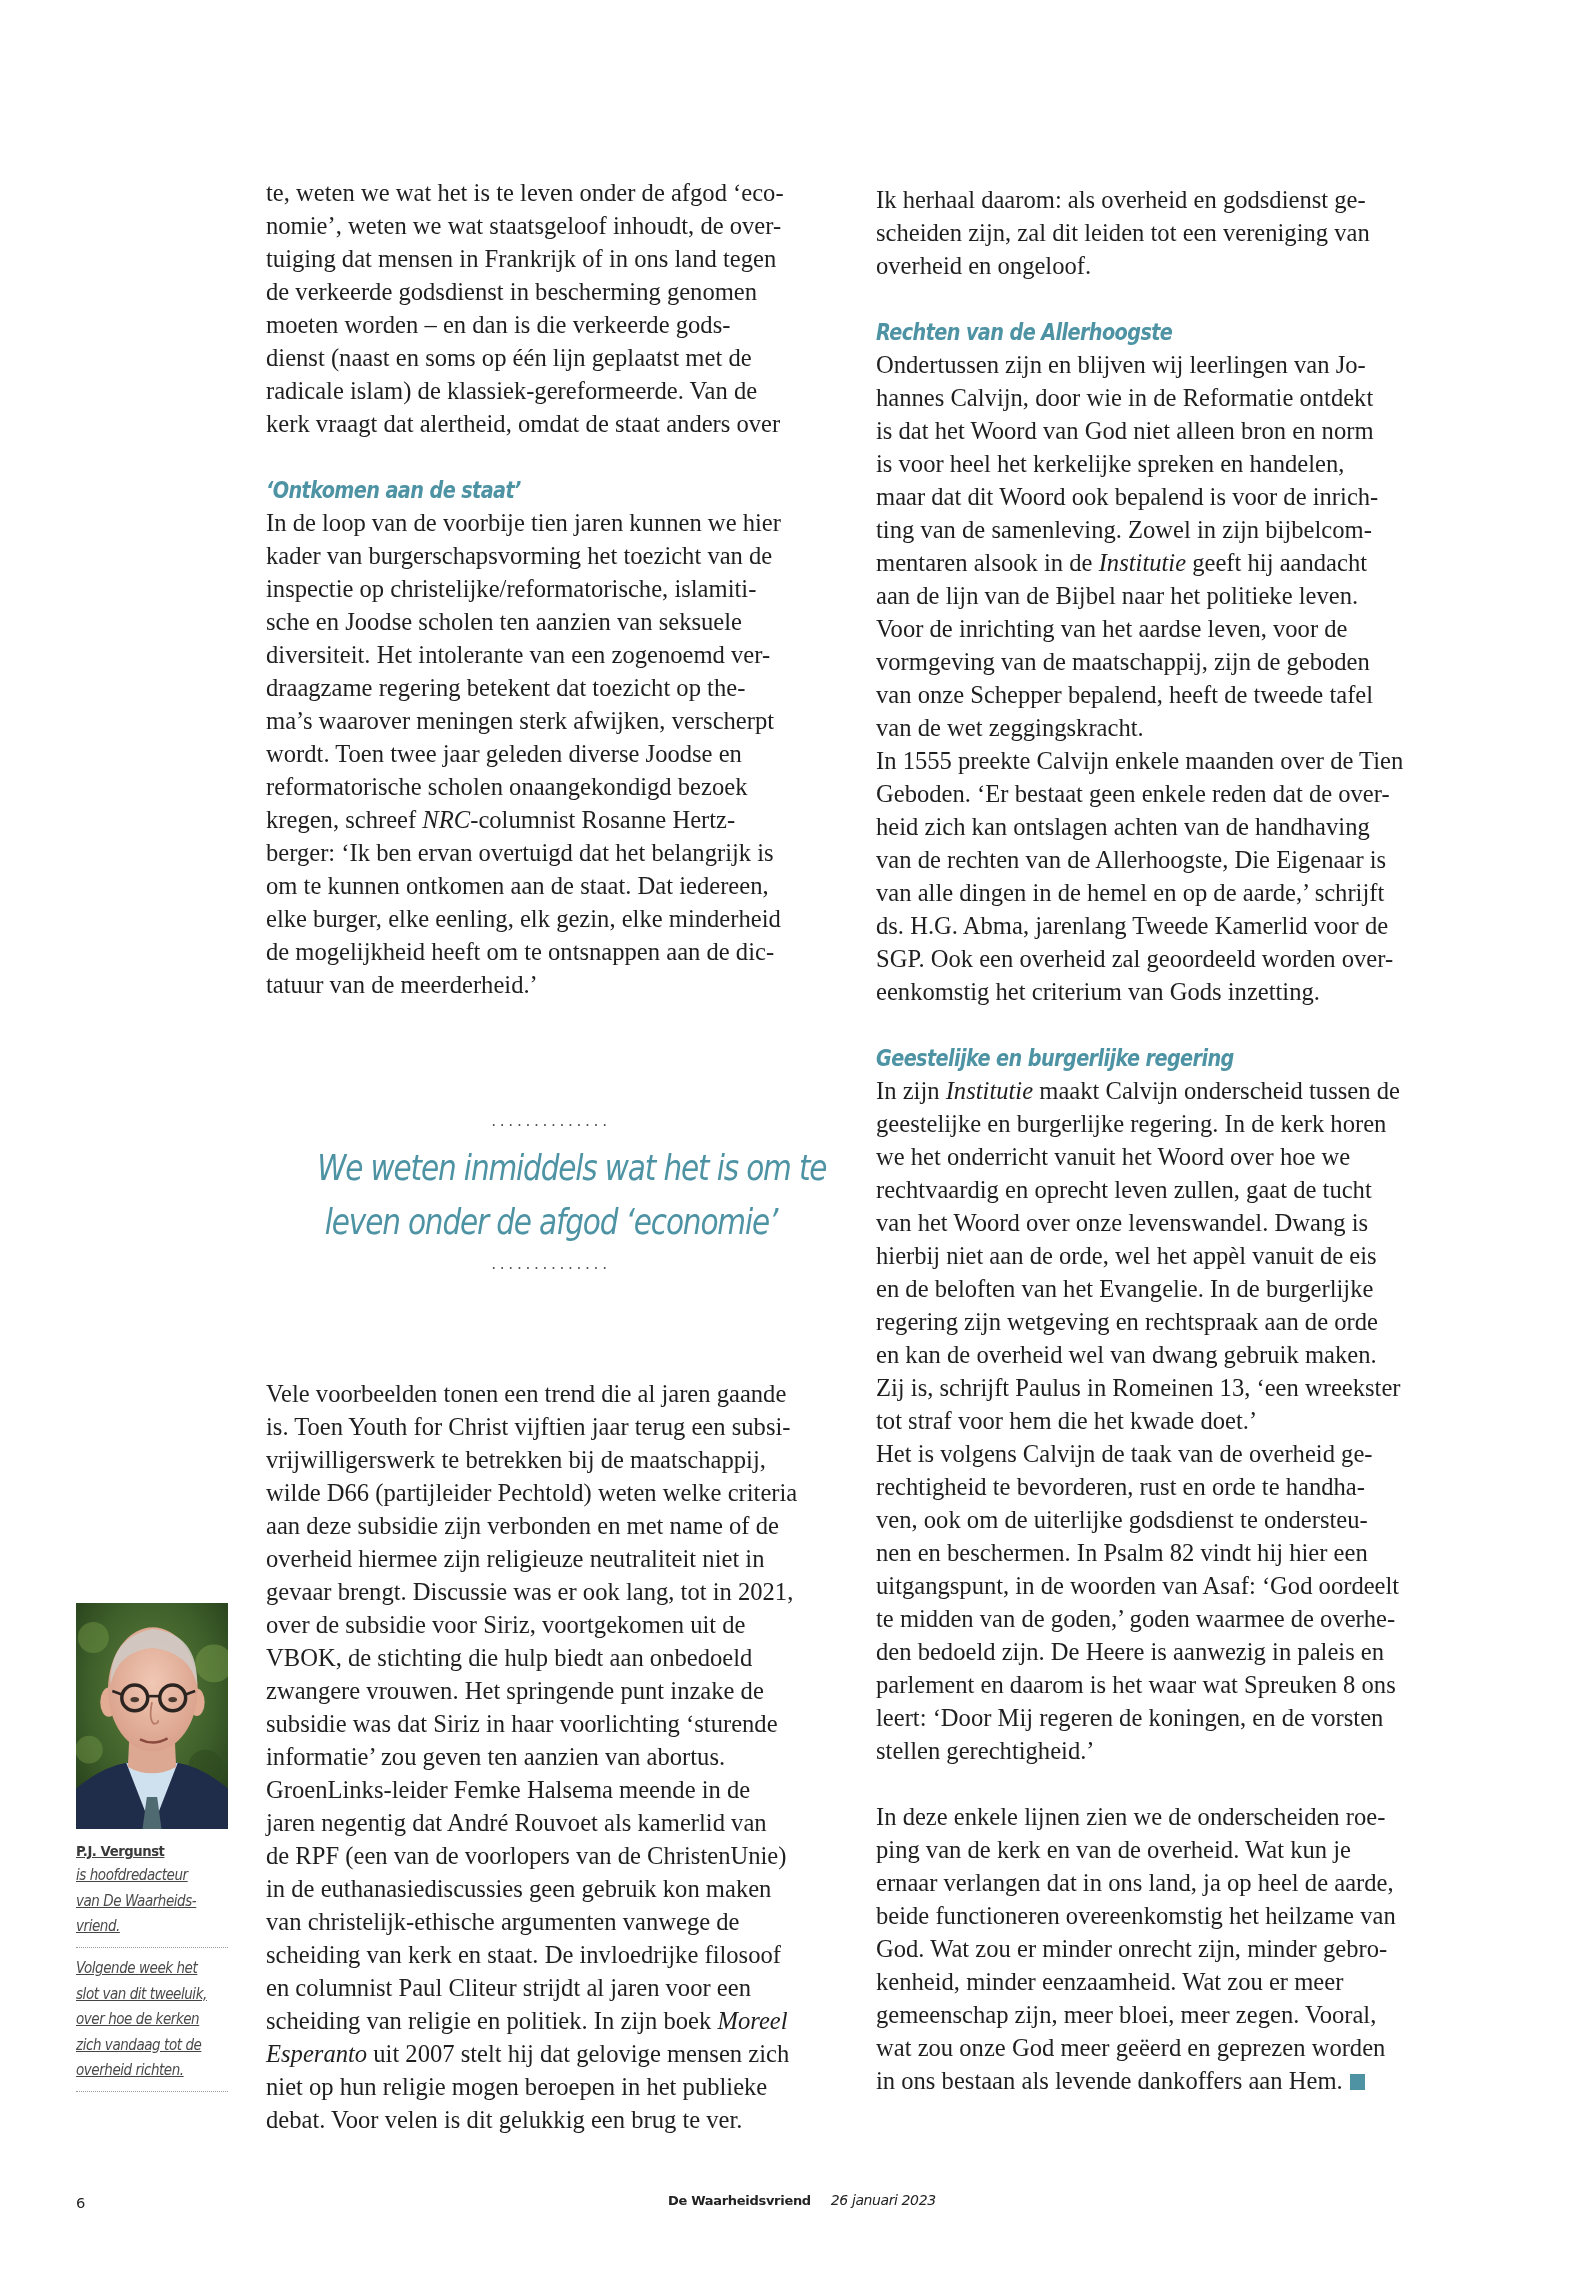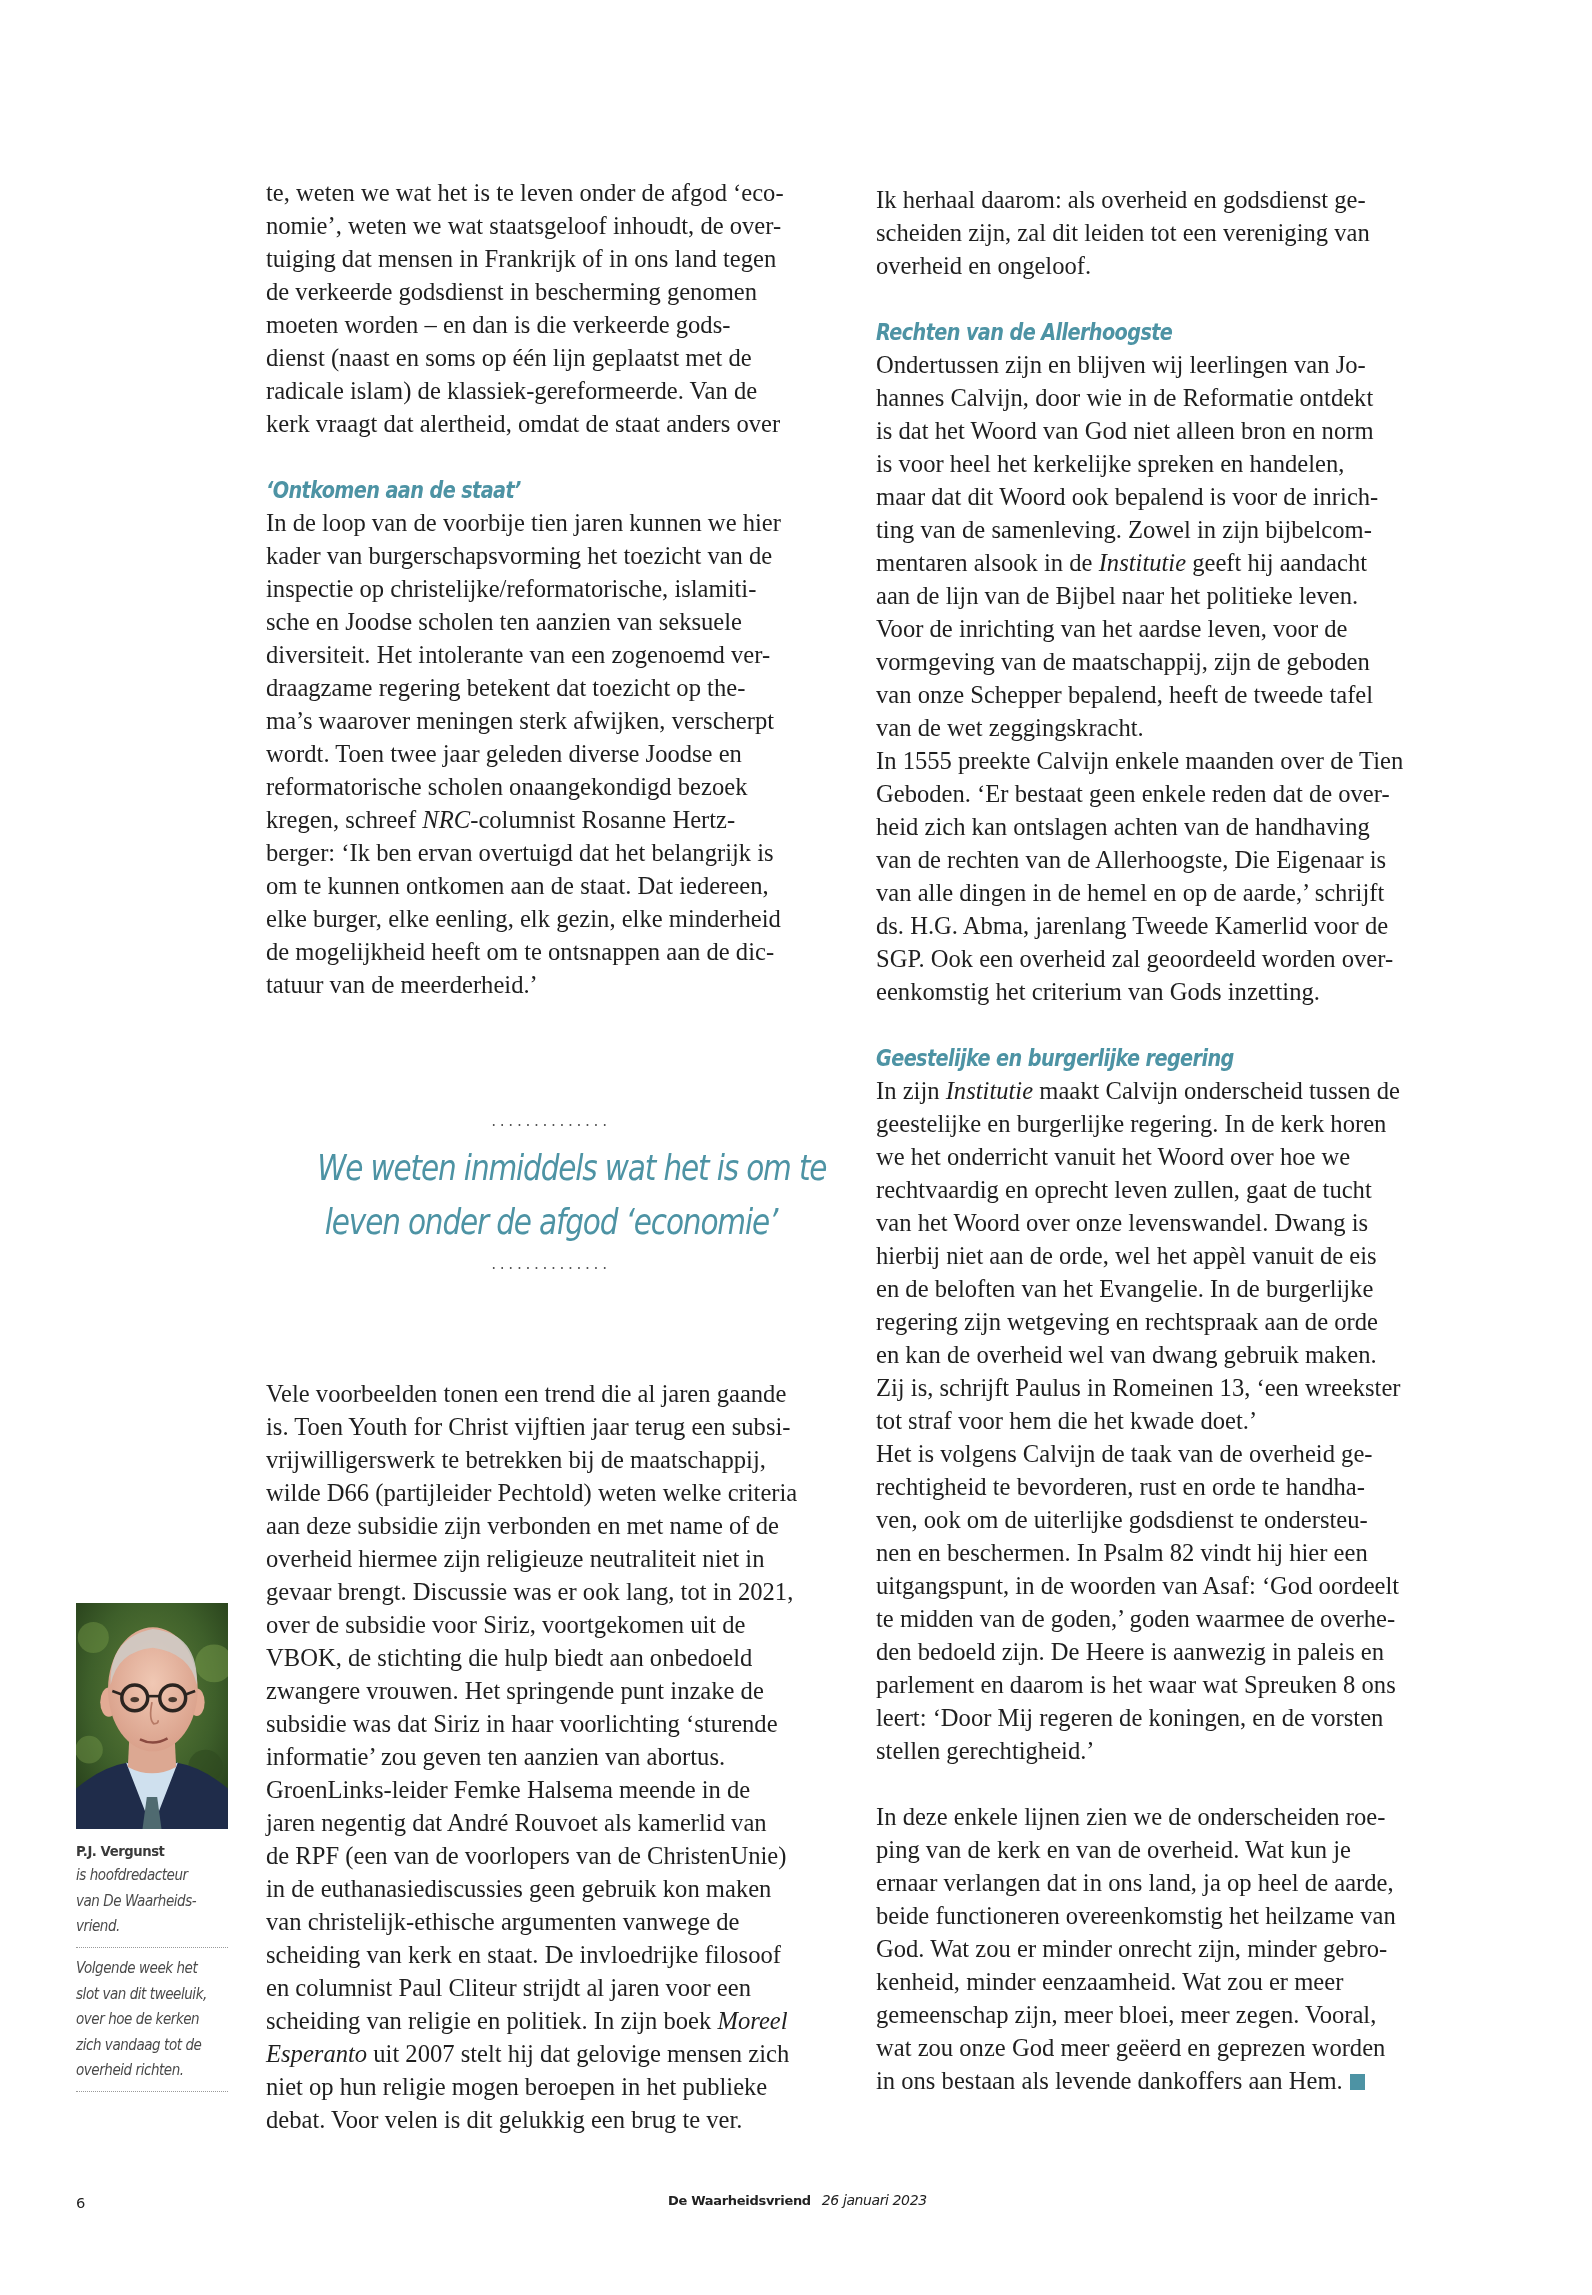--- a/index.html
+++ b/index.html
@@ -45,20 +45,21 @@
     font-style: italic; font-weight: normal;
     font-size: 36px; line-height: 54px; color: #4d93a4;
     letter-spacing: -1.4px;
     display: block; white-space: nowrap;
     transform: scaleX(0.82); transform-origin: center center;
   }
   .sidebar {
     position: absolute; left: 76px; width: 154px;
     font-family: "DejaVu Sans", "Liberation Sans", sans-serif;
     color: #444;
+    text-decoration: underline;
   }
   .photo {
     position: absolute; left: 76px; top: 1603px; width: 152px; height: 226px;
     overflow: hidden; background: #3c5a2c;
   }
   .caption-name {
     font-weight: bold; font-size: 14.7px; letter-spacing: -0.5px; color: #3a3a3a;
     line-height: 25px; display: block; transform: scaleX(0.9); transform-origin: left;
     white-space: nowrap;
   }
@@ -72,21 +73,21 @@
   }
   .footer-page {
     position: absolute; left: 76px; top: 2194px;
     font-family: "DejaVu Sans", sans-serif; font-size: 14.7px; color: #222;
   }
   .footer-center {
     position: absolute; left: 668px; top: 2192px; white-space: nowrap;
     font-family: "DejaVu Sans", sans-serif; color: #222;
   }
   .footer-brand { font-weight: bold; font-size: 13px; letter-spacing: -0.3px; }
-  .footer-date { font-style: italic; font-size: 14px; margin-left: 11px; letter-spacing: -0.4px; }
+  .footer-date { font-style: italic; font-size: 14px; margin-left: 20px; letter-spacing: -0.4px; }
   .endmark {
     display: inline-block; width: 15.5px; height: 15.5px; background: #4d93a4;
     margin-left: 7px; vertical-align: -0.9px;
   }
   i { font-style: italic; }
 </style>
 </head>
 <body>
 
 <div id="col-left" class="col">

